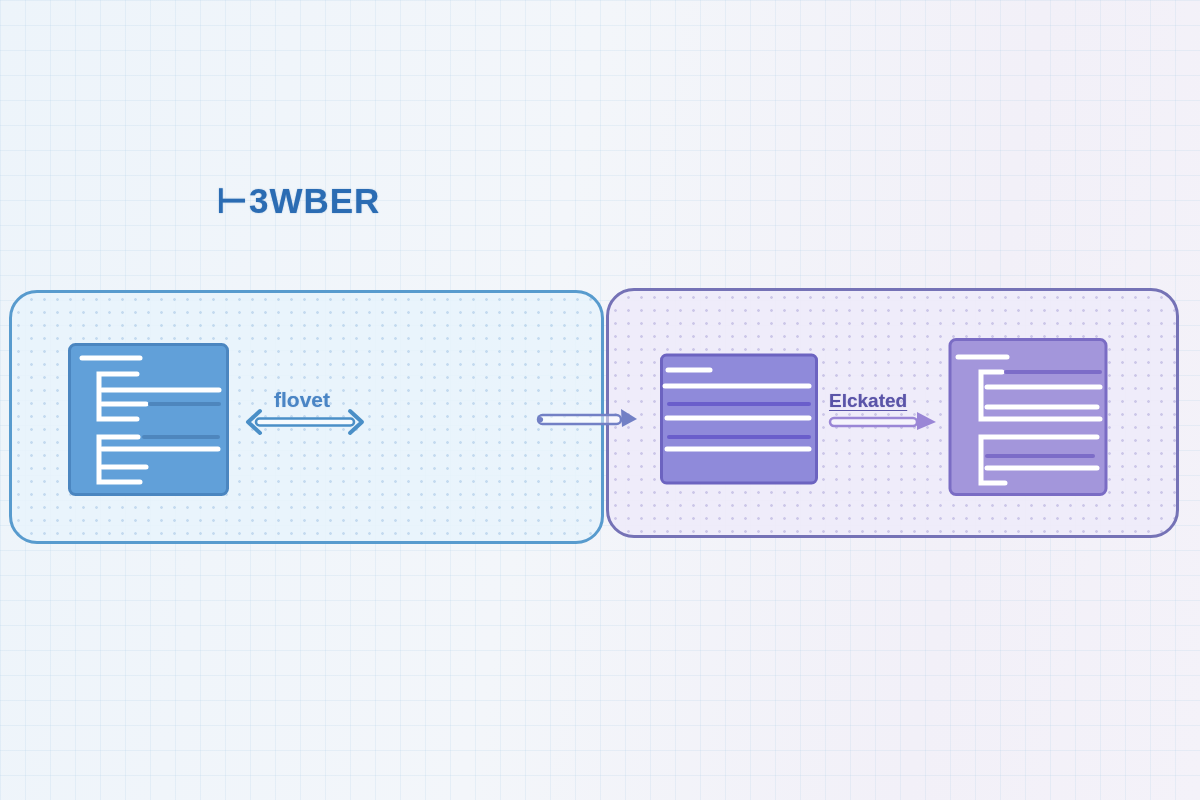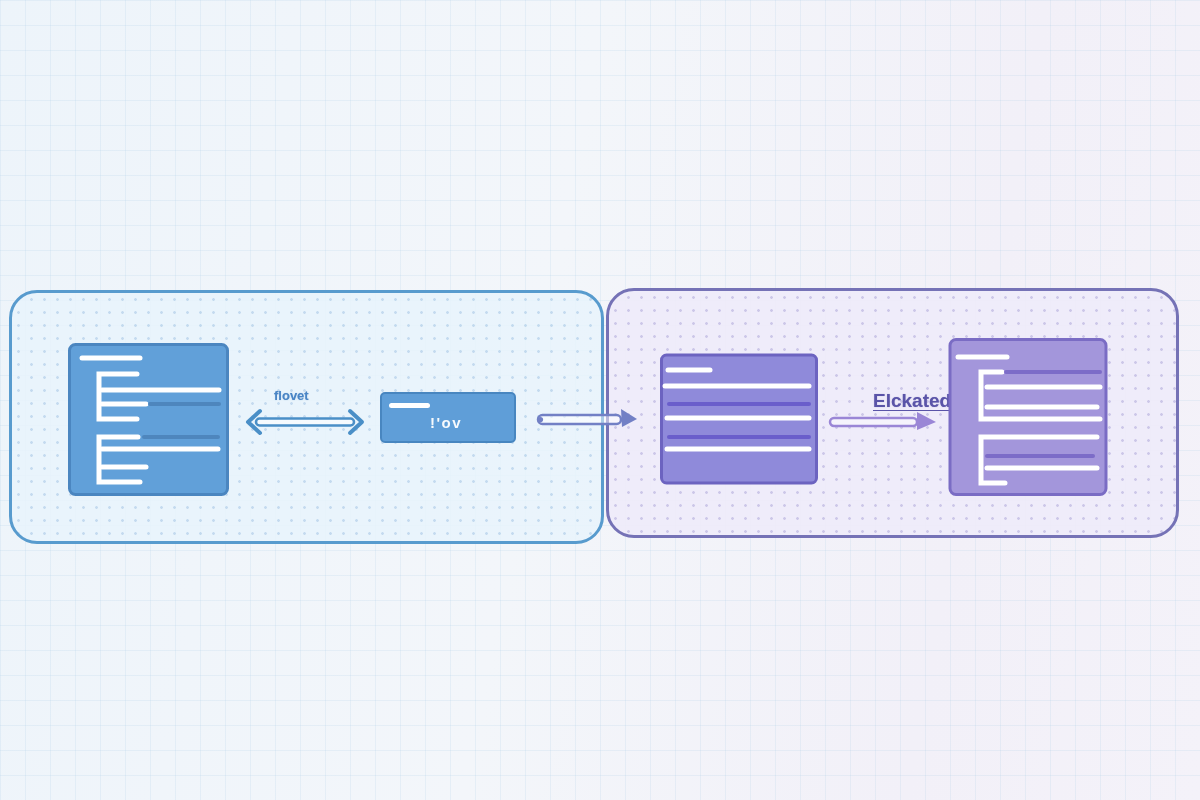--- a/index.html
+++ b/index.html
@@ -34,40 +34,41 @@
     left:606px;top:288px;width:573px;height:250px;
     border:3px solid #7572b6;
     background-color:rgba(238,235,249,0.9);
     background-image:radial-gradient(circle, rgba(125,115,190,0.30) 1.1px, transparent 1.6px);
     background-size:13px 13px;
   }
   .abs{position:absolute;}
   .arrow-label{
     position:absolute;font-weight:bold;white-space:nowrap;
   }
-  .arrow-label.flovet{left:274px;top:388px;font-size:13px;color:#4a85c5;text-shadow:0 0 1px rgba(74,133,197,0.5);}
+  .arrow-label.flovet{left:274px;top:388px;font-size:21px;color:#4a85c5;text-shadow:0 0 1px rgba(74,133,197,0.5);}
   .arrow-label.elckated{left:829px;top:390px;font-size:19px;color:#5a54a8;
-    text-decoration:underline;text-underline-offset:3px;text-shadow:0 0 1px rgba(90,84,168,0.5);margin-left:44px;}
+    text-decoration:underline;text-underline-offset:3px;text-shadow:0 0 1px rgba(90,84,168,0.5);}
   .mini-box{
     position:absolute;left:380px;top:392px;width:136px;height:51px;
     background:#5f9ed8;border:2.5px solid #4886c0;border-radius:5px;box-sizing:border-box;
   }
   .mini-box .tick{
     position:absolute;left:7px;top:9px;width:41px;height:5px;border-radius:2.5px;background:#fff;
   }
   .mini-box .txt{
     position:absolute;left:48px;top:20px;font-size:15px;font-weight:bold;
     color:rgba(255,255,255,0.95);letter-spacing:1.5px;
   }
 </style>
 </head>
 <body>
 
 <div class="canvas">
 
+  <div class="title left">⊢3WBER</div>
 
   <div class="panel left"></div>
   <div class="panel right"></div>
 
   <svg class="abs" style="left:68px;top:343px;" width="161" height="153" viewBox="0 0 161 153">
     <rect x="1.5" y="1.5" width="158" height="150" rx="6" stroke="#4b86c0" stroke-width="3" fill="#61a0d9"></rect>
     <g stroke="#ffffff" stroke-width="5" stroke-linecap="round" fill="none">
       <path d="M14 15 H72"></path>
       <path d="M69 31 H31 V76 H69"></path>
       <path d="M34 47 H151"></path>
@@ -82,24 +83,20 @@
     </g>
   </svg>
 
   <div class="arrow-label flovet">flovet</div>
   <svg class="abs" style="left:244px;top:408px;" width="122" height="28" viewBox="0 0 122 28">
     <rect x="12" y="10.5" width="98" height="7" rx="3.5" fill="rgba(255,255,255,0.55)" stroke="#4a8fc7" stroke-width="2.5"></rect>
     <polyline points="16,3 4,14 16,25" fill="none" stroke="#4a8fc7" stroke-width="4" stroke-linecap="round" stroke-linejoin="round"></polyline>
     <polyline points="106,3 118,14 106,25" fill="none" stroke="#4a8fc7" stroke-width="4" stroke-linecap="round" stroke-linejoin="round"></polyline>
   </svg>
 
-  <div class="mini-box">
-    <div class="tick"></div>
-    <span class="txt">!'ov</span>
-  </div>
 
   <svg class="abs" style="left:534px;top:406px;" width="106" height="28" viewBox="0 0 106 28">
     <rect x="4" y="9" width="83" height="9" rx="4.5" fill="rgba(255,255,255,0.5)" stroke="#7280c5" stroke-width="2.5"></rect>
     <circle cx="6.5" cy="13.5" r="2.6" fill="#7280c5"></circle>
     <polygon points="87,3 103,13 88,21" fill="#7280c5"></polygon>
   </svg>
 
   <svg class="abs" style="left:660px;top:353px;" width="158" height="132" viewBox="0 0 158 132">
     <rect x="1.5" y="2" width="155" height="128" rx="5" stroke="#6c63c0" stroke-width="3" fill="#8f8ada"></rect>
     <g stroke="#ffffff" stroke-width="5" stroke-linecap="round" fill="none">

